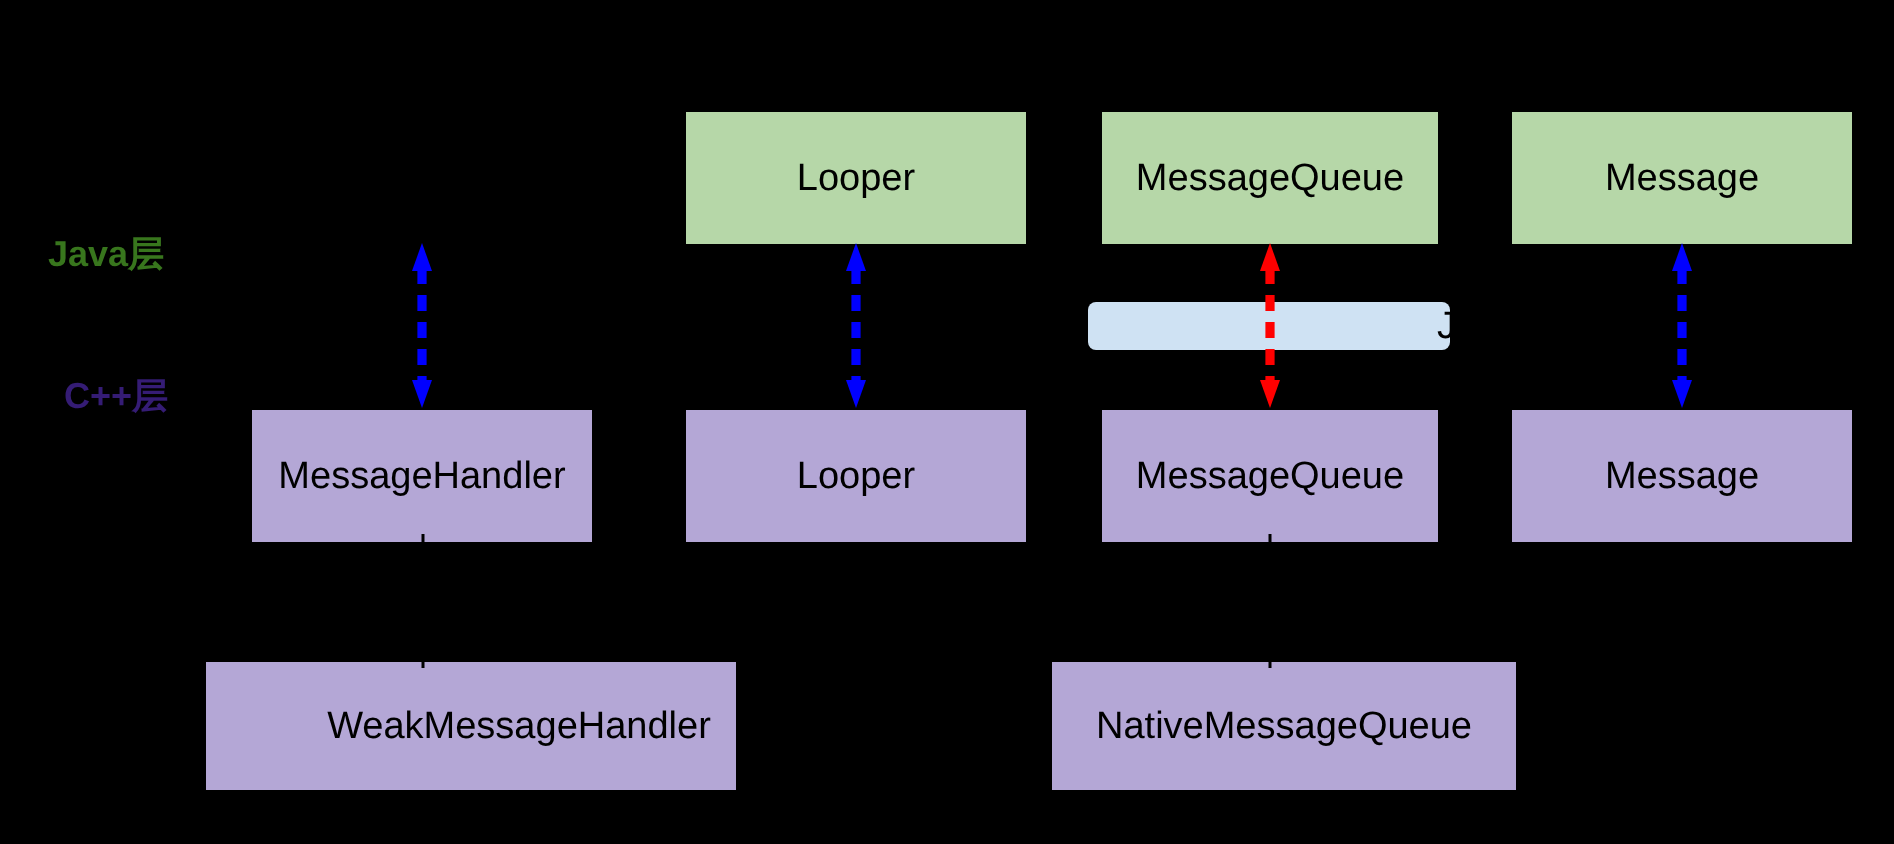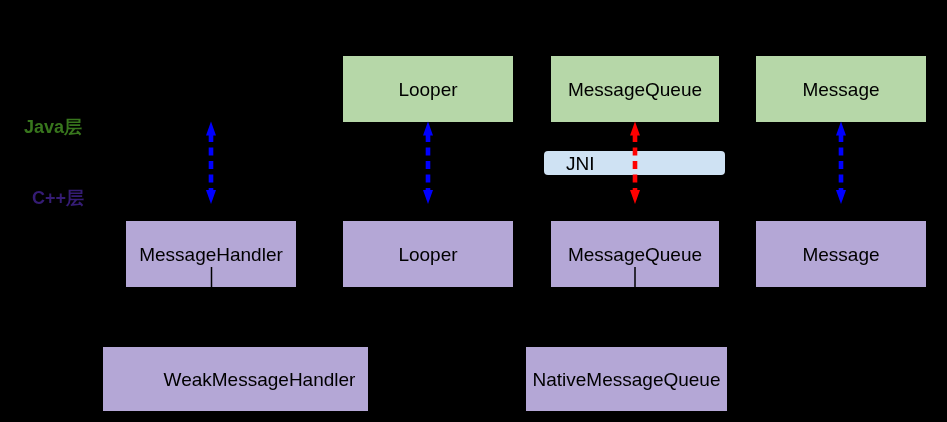--- a/index.html
+++ b/index.html
@@ -11,52 +11,52 @@
     overflow:hidden;
   }
   .box {
     position:absolute;
     display:flex; align-items:center; justify-content:center;
     font-size:19px; line-height:1;
     color:var(--box-text,#000000);
     white-space:nowrap;
   }
   .box.green  { background:var(--box-green,#b6d7a8); }
-  .box.purple { background:var(--box-purple,#b4a7d6);margin-top:16px; }
+  .box.purple { background:var(--box-purple,#b4a7d6); }
 
   
   .b-handler      { left:126px; top:56px;  width:170px; height:66px; }
   .b-looper-j     { left:343px; top:56px;  width:170px; height:66px; }
   .b-mq-j         { left:551px; top:56px;  width:168px; height:66px; }
   .b-message-j    { left:756px; top:56px;  width:170px; height:66px; }
 
   
   .b-msghandler   { left:126px; top:205px; width:170px; height:66px; }
   .b-looper-c     { left:343px; top:205px; width:170px; height:66px; }
   .b-mq-c         { left:551px; top:205px; width:168px; height:66px; }
   .b-message-c    { left:756px; top:205px; width:170px; height:66px; }
 
   
   .b-weak         { left:103px; top:331px; width:217px; height:64px;padding-left:48px; }
-  .b-native       { left:526px; top:331px; width:201px; height:64px; }
+  .b-native       { left:526px; top:331px; width:232px; height:64px; }
 
   .layer-label {
     position:absolute;
     font-size:18px; font-weight:bold; line-height:1;
     white-space:nowrap;
   }
   .layer-label.java { left:24px; top:118px; color:var(--label-java,#38761d); }
   .layer-label.cpp  { left:32px; top:189px; color:var(--label-cpp,#351c75); }
 
   .jni-bar {
     position:absolute;
     left:544px; top:151px; width:181px; height:24px;
     background:var(--jni-fill,#cfe2f3);
     border-radius:4px;
-    display:flex; align-items:center; justify-content:flex-start;
+    display:flex; align-items:center; justify-content:flex-end;
     font-size:19px; line-height:1;
     color:var(--box-text,#000000);
   }
   .jni-bar span { transform:translateX(22px); }
 
   svg.overlay {
     position:absolute; left:0; top:0;
     width:947px; height:422px;
     pointer-events:none;
   }

